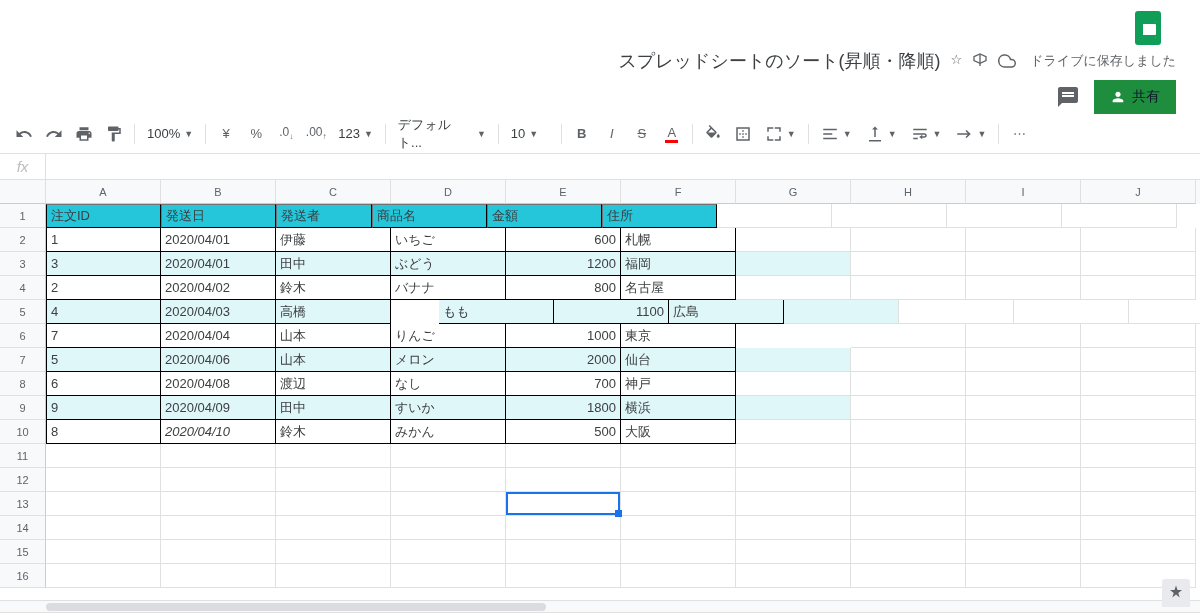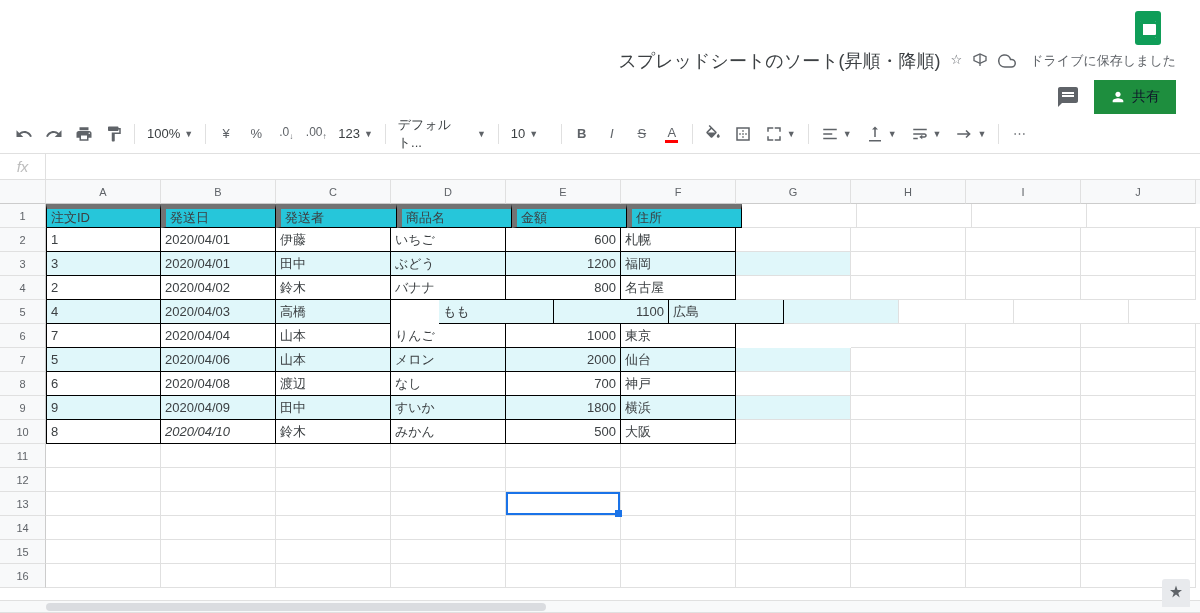--- a/index.html
+++ b/index.html
@@ -42,21 +42,21 @@
 .corner { width: 46px; min-width: 46px; height: 24px; background: #f8f9fa; border-right: 1px solid #e0e0e0; border-bottom: 1px solid #ccc; }
 .col-h { height: 24px; border-right: 1px solid #e0e0e0; border-bottom: 1px solid #ccc; display: flex; align-items: center; justify-content: center; font-size: 11px; color: #5f6368; background: #f8f9fa; }
 
 .grid-body { display: flex; }
 .row-headers { width: 46px; min-width: 46px; }
 .row-h { height: 24px; border-right: 1px solid #ccc; border-bottom: 1px solid #e0e0e0; display: flex; align-items: center; justify-content: center; font-size: 11px; color: #5f6368; background: #f8f9fa; }
 
 .cells { position: relative; }
 .row { display: flex; height: 24px; }
 .cell { border-right: 1px solid #e0e0e0; border-bottom: 1px solid #e0e0e0; padding: 0 4px; font-size: 13px; display: flex; align-items: center; overflow: hidden; white-space: nowrap; }
-.header-cell { background: #26c6da; border: 5px solid #737373; border-right: 1px solid #000; border-bottom: 1px solid #000; font-weight: normal; }
+.header-cell { background: #26c6da; border: 1px solid #737373; border-right: 1px solid #000; border-bottom: 1px solid #000; font-weight: normal; }
 .data-cell { border: 1px solid #000; border-top: none; border-left: none; }
 .data-cell:first-child, .header-cell:first-child { border-left: 1px solid #000; }
 .band { background: #e0f7fa; }
 .num { justify-content: flex-end; }
 
 .selected-cell { position: absolute; border: 2px solid #1a73e8; pointer-events: none; }
 .selected-handle { position: absolute; width: 7px; height: 7px; background: #1a73e8; bottom: -4px; right: -4px; }
 
 .hscroll { height: 12px; background: #f8f9fa; border-top: 1px solid #e0e0e0; position: relative; }
 .hscroll-thumb { position: absolute; left: 46px; width: 500px; height: 8px; top: 2px; background: #dadce0; border-radius: 4px; }
@@ -265,21 +265,21 @@
         <div class="row-h">12</div>
         <div class="row-h">13</div>
         <div class="row-h">14</div>
         <div class="row-h">15</div>
         <div class="row-h">16</div>
       </div>
     <div class="cells" id="cells">
         <div class="row">
           <div class="cell header-cell" style="width: 115px;">注文ID</div>
           <div class="cell header-cell" style="width: 115px;">発送日</div>
-          <div class="cell header-cell" style="width: 121px;">発送者</div>
+          <div class="cell header-cell" style="width: 96px;">発送者</div>
           <div class="cell header-cell" style="width: 115px;">商品名</div>
           <div class="cell header-cell" style="width: 115px;">金額</div>
           <div class="cell header-cell" style="width: 115px;">住所</div>
           <div class="cell" style="width: 115px;"></div>
           <div class="cell" style="width: 115px;"></div>
           <div class="cell" style="width: 115px;"></div>
           <div class="cell" style="width: 115px;"></div>
         </div>
         <div class="row">
           <div class="cell data-cell" style="width: 115px;">1</div>

